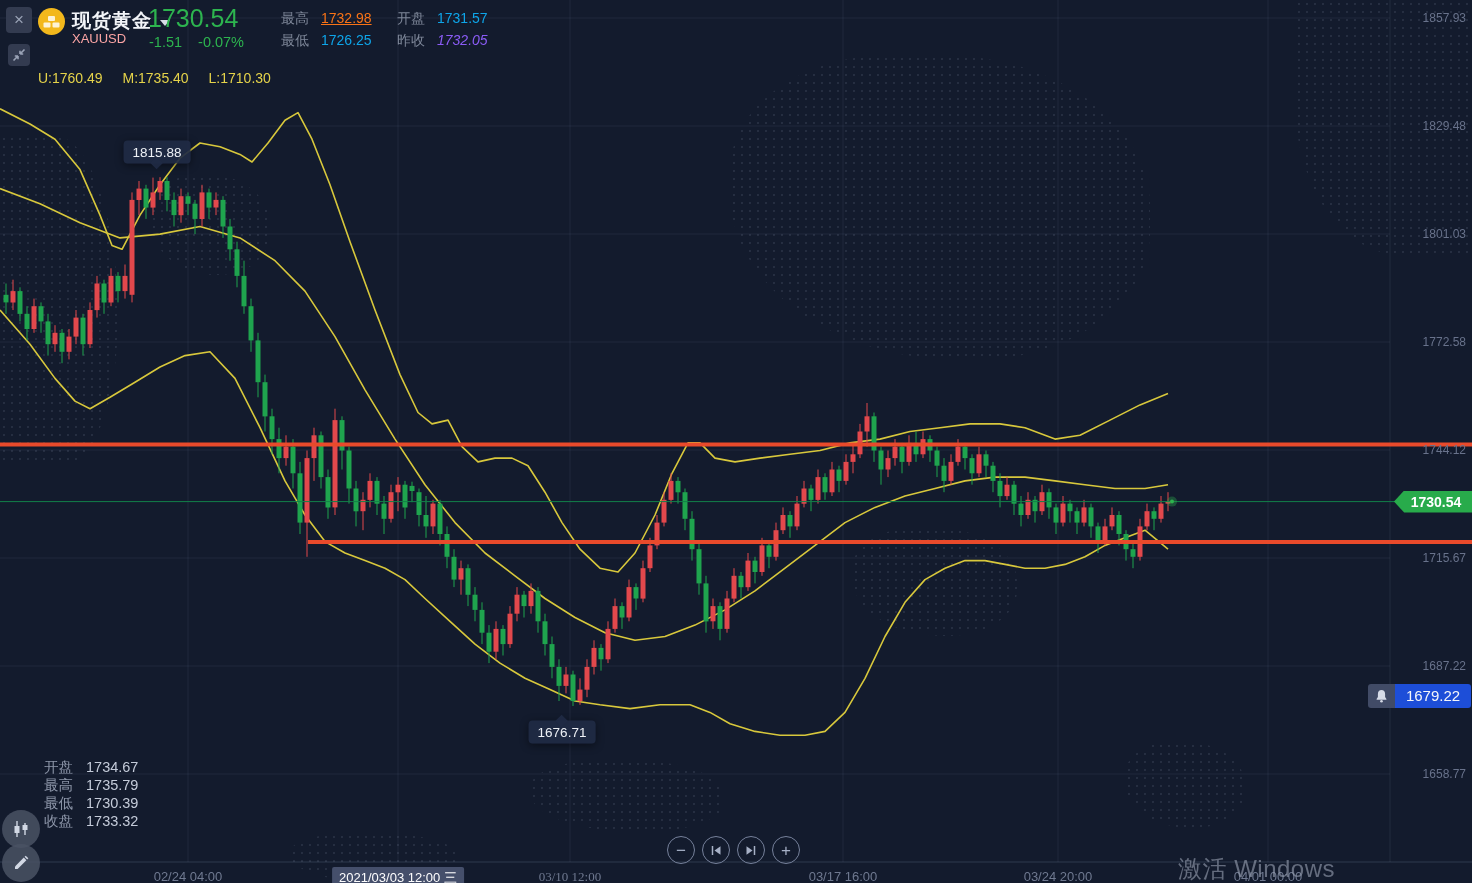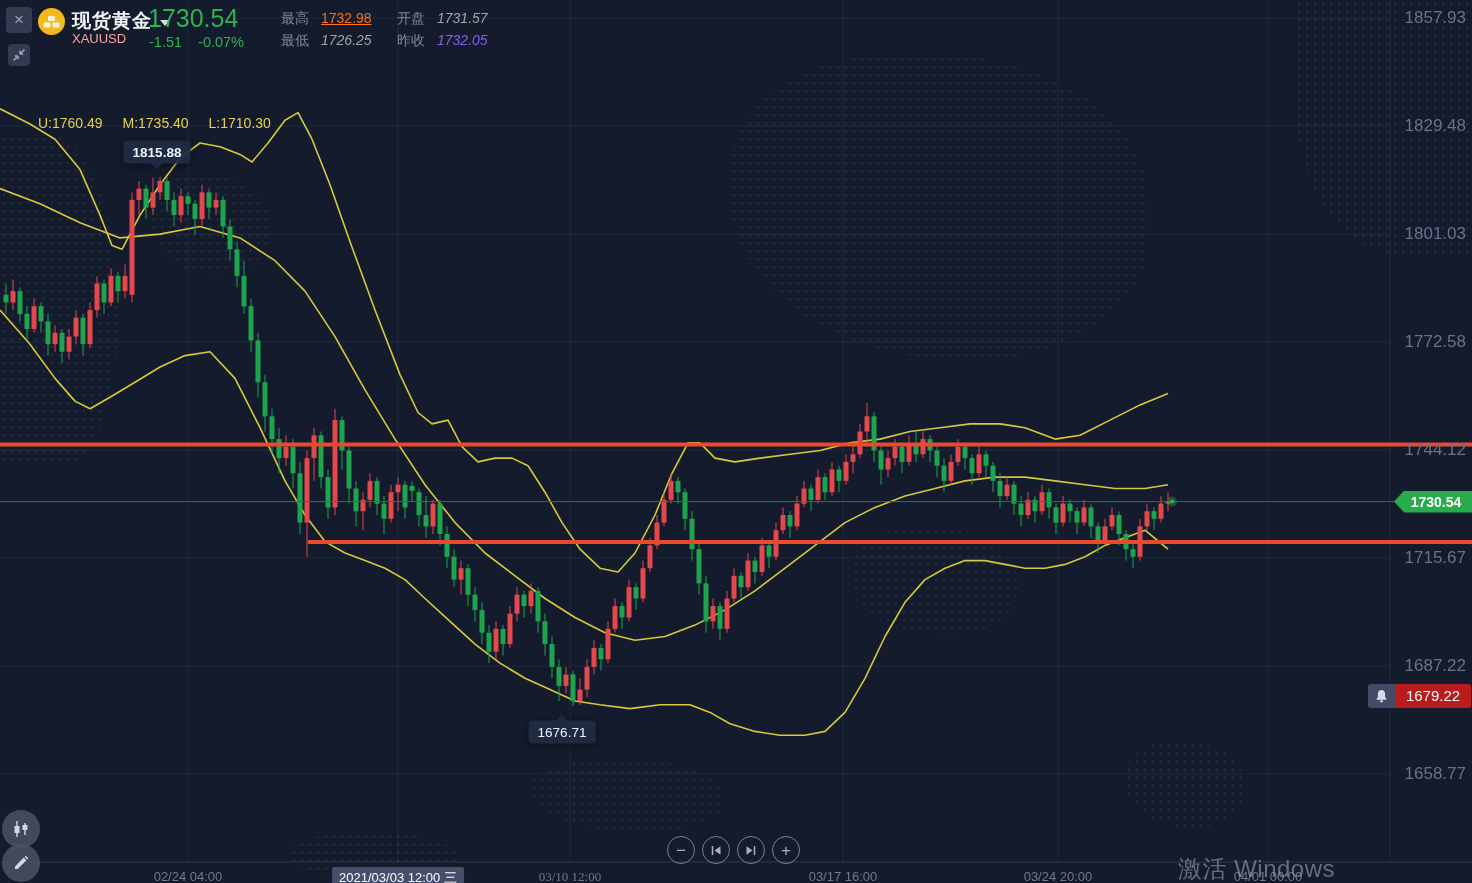--- a/index.html
+++ b/index.html
@@ -34,47 +34,47 @@
   .caret{display:inline-block;width:0;height:0;border-left:5px solid transparent;
          border-right:5px solid transparent;border-top:6px solid #d8dde7;margin-left:8px;margin-top:3px;}
   .sym-code{position:absolute;left:72px;top:31px;font-size:13px;color:#fca5a5;z-index:6;}
   .big-price{position:absolute;left:148px;top:4px;font-size:25px;color:#2db44f;z-index:6;font-weight:500;}
   .chg{position:absolute;left:149px;top:34px;font-size:14.5px;color:#2db44f;z-index:6;}
   .chg span{margin-right:16px;}
   .stats{position:absolute;left:281px;top:9px;z-index:6;font-size:14px;}
   .stats .row{display:flex;height:19px;line-height:19px;margin-bottom:3px;}
   .stats .lb{color:#7e8799;width:34px;margin-right:6px;}
   .stats .vl{width:62px;margin-right:14px;}
-  .c-red{color:#f97316;text-decoration:underline;} .c-green{color:#a3a3a3;font-style:italic;} .c-white{color:#8b5cf6;font-style:italic;}
-  .indicator{position:absolute;left:38px;top:70px;z-index:6;font-size:14px;color:#e5d34a;margin-top:45px;}
+  .c-red{color:#f97316;text-decoration:underline;} .c-green{color:#0ea5e9;} .c-white{color:#8b5cf6;font-style:italic;}
+  .indicator{position:absolute;left:38px;top:70px;z-index:6;font-size:14px;color:#e5d34a;}
   .indicator span{margin-right:16px;}
 
   
   #y-axis,#x-axis,#callouts{position:absolute;left:0;top:0;width:100%;height:100%;z-index:2;pointer-events:none;}
-  .ylab{position:absolute;right:6px;transform:translateY(-50%);font-size:17px;color:#68728b;}
+  .ylab{position:absolute;right:6px;transform:translateY(-50%);font-size:12px;color:#68728b;}
   .xlab{position:absolute;top:869px;transform:translateX(-50%);font-size:13px;color:#6f7990;white-space:nowrap;}
   .xlab.hl{background:#454f6b;color:#fdfdfe;padding:2px 7px;border-radius:2px;top:867px;}
 
   
   .callout{position:absolute;transform:translate(-50%,-50%);background:#20294266;
            background:rgba(31,42,68,0.92);border-radius:4px;padding:4px 9px;font-size:13.5px;
            color:#eef1f6;box-shadow:0 2px 8px rgba(0,0,0,0.45);white-space:nowrap;}
   .callout .ptr{position:absolute;left:50%;width:9px;height:9px;background:rgba(31,42,68,0.92);
            transform:translateX(-50%) rotate(45deg);}
   .callout .ptr.down{bottom:-4px;} .callout .ptr.up{top:-4px;}
 
   
   .price-tag{position:absolute;left:1394px;width:78px;height:22px;z-index:4;
              clip-path:polygon(0 50%,13% 0,100% 0,100% 100%,13% 100%);
              color:#fff;font-size:14px;font-weight:bold;line-height:22px;text-align:center;
              padding-left:6px;box-sizing:border-box;}
   .alert-tag{position:absolute;left:1368px;height:24px;z-index:4;display:flex;align-items:stretch;}
   .alert-bell{width:27px;background:#414b66;border-radius:3px 0 0 3px;display:flex;
               align-items:center;justify-content:center;}
-  .alert-val{width:76px;background:#b91c1c;color:#f4f6fa;font-size:15px;line-height:24px;
+  .alert-val{width:76px;background:#1d4ed8;color:#f4f6fa;font-size:15px;line-height:24px;
              text-align:center;border-radius:0 3px 3px 0;}
 
   
   .ohlc{position:absolute;left:44px;top:758px;z-index:5;font-size:14.5px;line-height:18px;}
   .ohlc .row{margin-bottom:0;}
   .ohlc .lb{color:#8d96a9;display:inline-block;width:42px;}
   .ohlc .vl{color:#c4cbd9;}
   .round-btn{position:absolute;width:38px;height:38px;border-radius:50%;background:rgba(74,82,100,0.85);
              z-index:6;display:flex;align-items:center;justify-content:center;cursor:pointer;}
   .rb-candle{left:2px;top:810px;} .rb-pencil{left:2px;top:844px;}
@@ -478,21 +478,21 @@
     </div>
   <div id="x-axis">
       <div class="xlab" style="left: 188px;">02/24 04:00</div>
       <div class="xlab hl" style="left: 398px;">2021/03/03 12:00 三</div>
       <div class="xlab" style="left: 570px; font-family: Liberation Serif, serif;">03/10 12:00</div>
       <div class="xlab" style="left: 843px;">03/17 16:00</div>
       <div class="xlab" style="left: 1058px;">03/24 20:00</div>
       <div class="xlab" style="left: 1268px;">04/01 00:00</div>
     </div>
   <div id="callouts">
-      <div class="callout" style="left: 157px; top: 152px; font-weight: bold;">1815.88<span class="ptr down"></span></div>
+      <div class="callout" style="left: 157px; top: 152px;">1815.88<span class="ptr down"></span></div>
       <div class="callout" style="left: 562px; top: 732px;">1676.71<span class="ptr up"></span></div>
     </div>
 
   <div class="btn-close">
     <span>×</span>
   </div>
   <div class="btn-collapse">
     <svg width="18" height="18" viewBox="0 0 18 18">
       <g stroke="#9aa3b6" stroke-width="1.6" fill="none">
         <path d="M14.5 3.5 L10 8 M10 8 h3.2 M10 8 v-3.2"></path>
@@ -544,20 +544,26 @@
   <div class="alert-tag" id="alert-tag" style="top: 684.401px;">
     <span class="alert-bell">
       <svg width="13" height="14" viewBox="0 0 13 14">
         <path fill="#d6dbe7" d="M6.5 1C4.3 1 2.9 2.6 2.9 4.9v3.2L1.6 9.9v0.9h9.8v-0.9L10.1 8.1V4.9C10.1 2.6 8.7 1 6.5 1z"></path>
         <circle cx="6.5" cy="12.2" r="1.3" fill="#d6dbe7"></circle>
       </svg>
     </span>
     <span class="alert-val">1679.22</span>
   </div>
 
+  <div class="ohlc">
+    <div class="row"><span class="lb">开盘</span><span class="vl">1734.67</span></div>
+    <div class="row"><span class="lb">最高</span><span class="vl">1735.79</span></div>
+    <div class="row"><span class="lb">最低</span><span class="vl">1730.39</span></div>
+    <div class="row"><span class="lb">收盘</span><span class="vl">1733.32</span></div>
+  </div>
 
   <div class="round-btn rb-candle">
     <svg width="20" height="20" viewBox="0 0 20 20">
       <g stroke="#d2d8e4" stroke-width="1.4" fill="none">
         <line x1="6" y1="2" x2="6" y2="18"></line>
           <line x1="14" y1="4" x2="14" y2="16"></line>
       </g>
       <rect x="3.5" y="7" width="5" height="7" fill="#d2d8e4"></rect>
       <rect x="11.5" y="6" width="5" height="5" fill="#d2d8e4"></rect>
     </svg>

